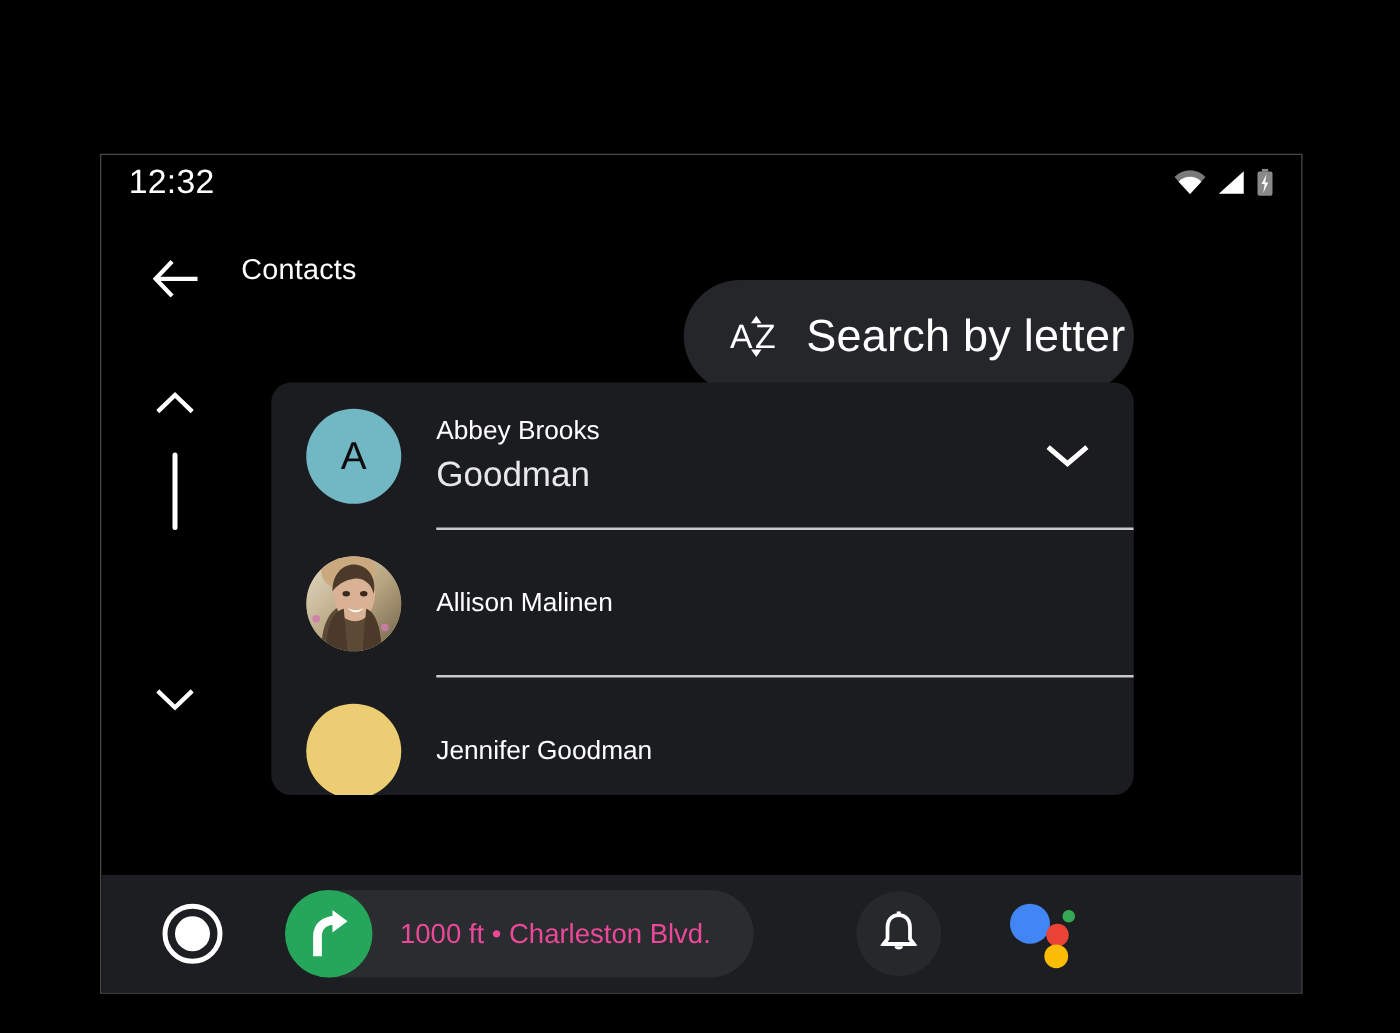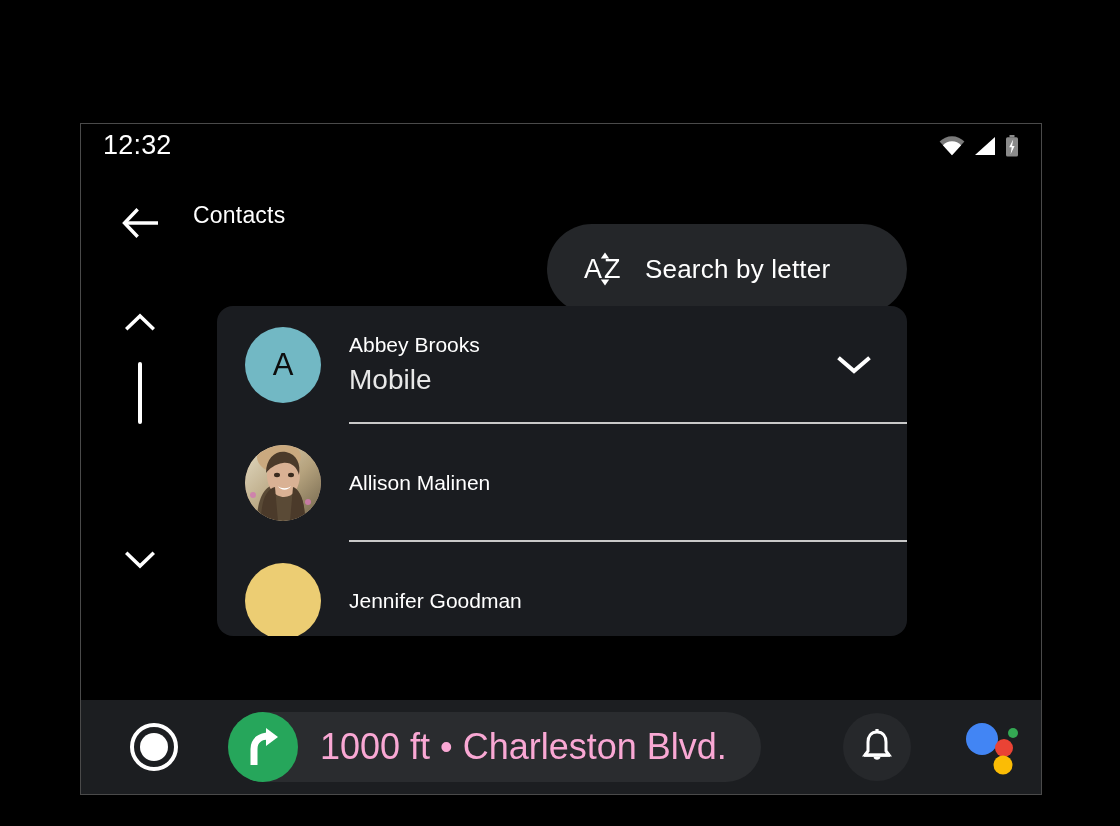--- a/index.html
+++ b/index.html
@@ -58,21 +58,21 @@
     display: flex; align-items: center;
     padding-left: 36px;
     cursor: pointer;
   }
   #az-sort-icon {
     width: 44px; height: 44px;
     position: relative; flex: none;
   }
   #search-by-letter-label {
     margin-left: 18px;
-    font-size: 26px; color: #ffffff; letter-spacing: .2px;
+    font-size: 36px; color: #ffffff; letter-spacing: .2px;
   }
 
   
   #scroll-rail {
     position: absolute; left: 38px; top: 180px;
     width: 42px; height: 300px;
   }
   #scroll-up-button, #scroll-down-button {
     position: absolute; left: 0; width: 42px; height: 36px;
     display: flex; align-items: center; justify-content: center;
@@ -160,21 +160,21 @@
     cursor: pointer;
   }
   #nav-maneuver-icon {
     width: 70px; height: 70px; flex: none;
     border-radius: 50%;
     background: #26a65b;
     display: flex; align-items: center; justify-content: center;
   }
   #nav-chip-label {
     margin-left: 22px;
-    font-size: 36px; color: #f9a8d4; white-space: nowrap;
+    font-size: 22px; color: #ec4899; white-space: nowrap;
   }
   #notifications-button {
     margin-left: 82px;
     width: 68px; height: 68px; flex: none;
     border-radius: 50%;
     background: #26282b;
     display: flex; align-items: center; justify-content: center;
     cursor: pointer;
   }
   #assistant-button {
@@ -244,21 +244,21 @@
   </div>
 
   <div id="contacts-card">
 
     <div class="contact-row">
       <div class="avatar" style="background:#72b8c4">
         <span class="avatar-initial">A</span>
       </div>
       <div class="contact-text">
         <div class="contact-name">Abbey Brooks</div>
-        <div class="contact-subtitle">Mobile</div>
+        <div class="contact-subtitle">Goodman</div>
       </div>
       <div class="expand-chevron">
         <svg width="34" height="20" viewBox="0 0 34 20">
           <path d="M3 4 L17 16 L31 4" stroke="#ffffff" stroke-width="4" fill="none" stroke-linecap="square"></path>
         </svg>
       </div>
       <div class="row-divider"></div>
     </div>
 
     <div class="contact-row">

